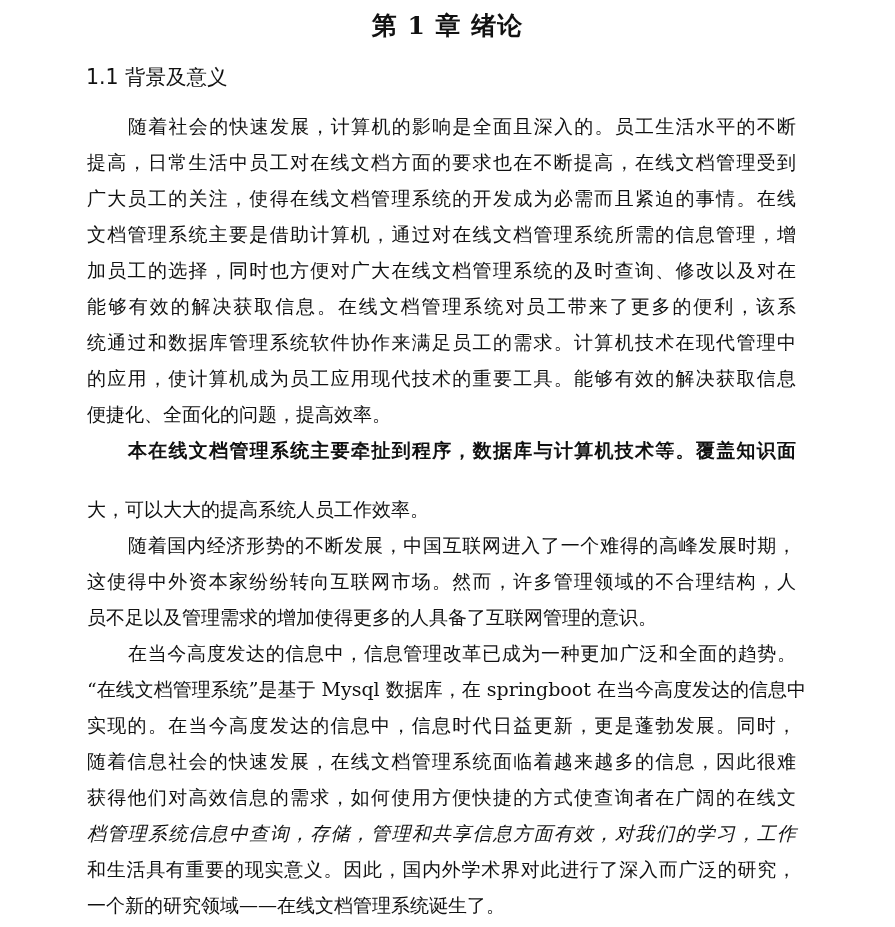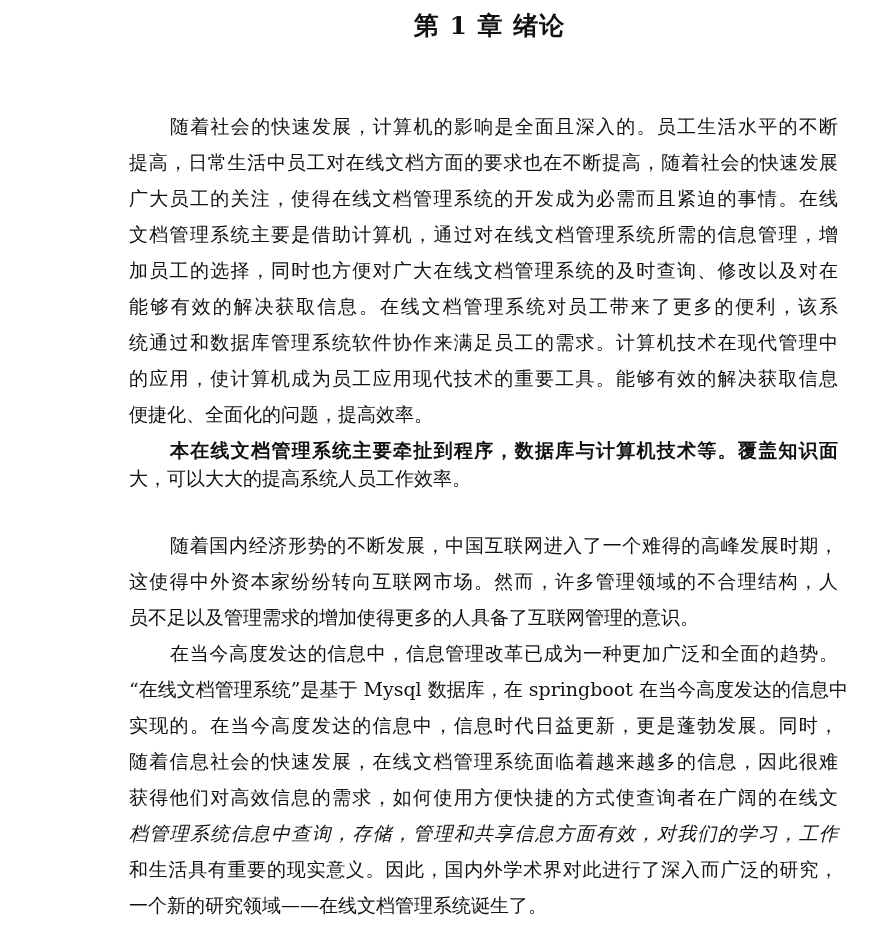--- a/index.html
+++ b/index.html
@@ -13,21 +13,20 @@
       overflow: hidden;
       position: relative;
       color: #111111;
     }
     .page {
       position: absolute;
       left: 0;
       top: 0;
       width: 843px;
       height: 927px;
-      margin-left: 42px;
     }
     .chapter-title {
       position: absolute;
       left: 0;
       top: 8px;
       width: 895px;
       text-align: center;
       font-family: "DejaVu Serif", "Liberation Serif", serif;
       font-weight: bold;
       font-size: 25px;
@@ -61,36 +60,37 @@
       text-align-last: left;
     }
   </style>
 </head>
 <body>
 
 <div class="page">
 
   <div class="chapter-title">第 1 章  绪论</div>
 
+  <div class="section-heading" style="top:62px;">1.1 背景及意义</div>
 
   <div>
     <div class="body-line indent" style="top:112px;">随着社会的快速发展，计算机的影响是全面且深入的。员工生活水平的不断</div>
-    <div class="body-line" style="top:148px;">提高，日常生活中员工对在线文档方面的要求也在不断提高，随着社会的快速发展</div>
+    <div class="body-line" style="top:148px;">提高，日常生活中员工对在线文档方面的要求也在不断提高，在线文档管理受到</div>
     <div class="body-line" style="top:184px;">广大员工的关注，使得在线文档管理系统的开发成为必需而且紧迫的事情。在线</div>
     <div class="body-line" style="top:220px;">文档管理系统主要是借助计算机，通过对在线文档管理系统所需的信息管理，增</div>
     <div class="body-line" style="top:256px;">加员工的选择，同时也方便对广大在线文档管理系统的及时查询、修改以及对在</div>
     <div class="body-line" style="top:292px;">能够有效的解决获取信息。在线文档管理系统对员工带来了更多的便利，该系</div>
     <div class="body-line" style="top:328px;">统通过和数据库管理系统软件协作来满足员工的需求。计算机技术在现代管理中</div>
     <div class="body-line" style="top:364px;">的应用，使计算机成为员工应用现代技术的重要工具。能够有效的解决获取信息</div>
     <div class="body-line last" style="top:400px;">便捷化、全面化的问题，提高效率。</div>
   </div>
 
   <div>
     <div class="body-line indent" style="top:436px;font-weight:bold;">本在线文档管理系统主要牵扯到程序，数据库与计算机技术等。覆盖知识面</div>
-    <div class="body-line last" style="top:464px;">大，可以大大的提高系统人员工作效率。</div>
+    <div class="body-line last" style="top:496px;font-family:Liberation Serif, serif;">大，可以大大的提高系统人员工作效率。</div>
   </div>
 
 
   <div>
     <div class="body-line indent" style="top:531px;">随着国内经济形势的不断发展，中国互联网进入了一个难得的高峰发展时期，</div>
     <div class="body-line" style="top:567px;">这使得中外资本家纷纷转向互联网市场。然而，许多管理领域的不合理结构，人</div>
     <div class="body-line last" style="top:603px;">员不足以及管理需求的增加使得更多的人具备了互联网管理的意识。</div>
   </div>
 
   <div>

